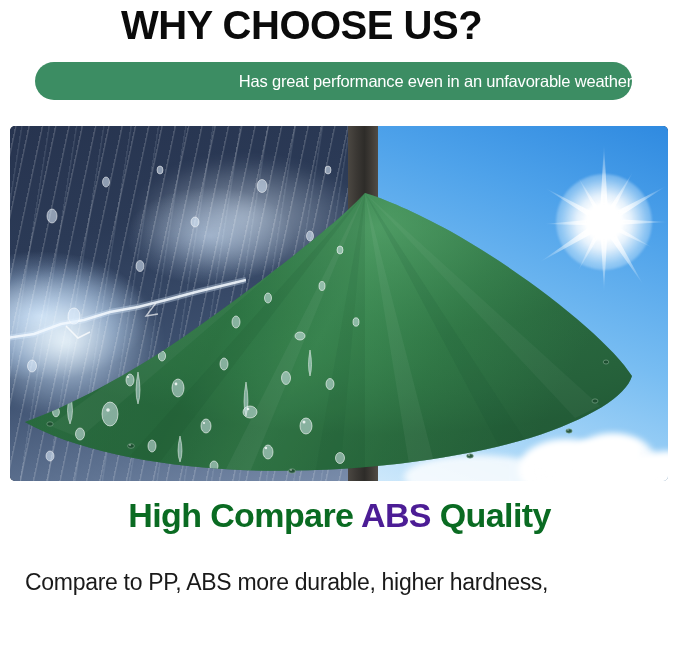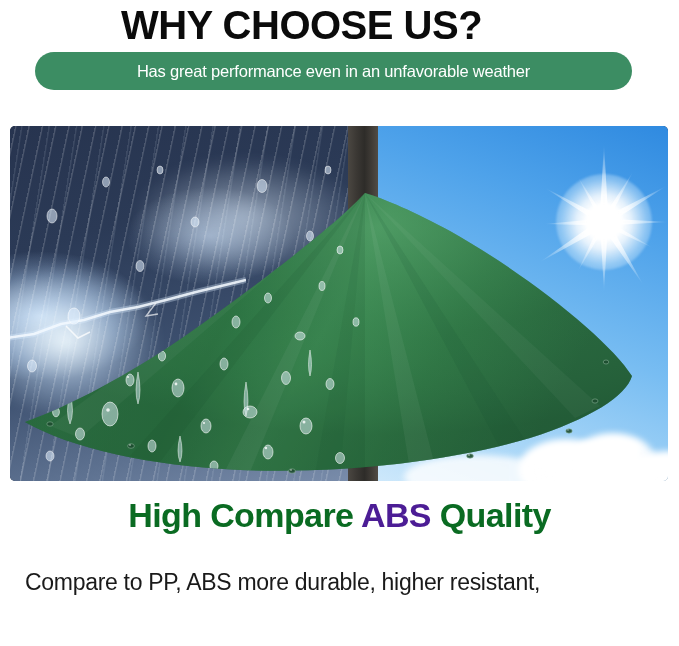--- a/index.html
+++ b/index.html
@@ -29,28 +29,28 @@
     letter-spacing: -0.5px;
     color: #0b0b0b;
     line-height: 46px;
     white-space: nowrap;
   }
 
   
   .subtitle-banner {
     position: absolute;
     left: 35px;
-    top: 52px;
+    top: 62px;
     width: 597px;
     height: 38px;
     background: #3c8d63;
     border-radius: 19px;
     display: flex;
     align-items: center;
-    justify-content: center;
+    justify-content: flex-end;
     box-sizing: border-box;
   }
   .subtitle-banner-text {
     color: #ffffff;
     font-size: 16.5px;
     font-weight: normal;
     letter-spacing: -0.2px;
     white-space: nowrap;
     line-height: 1;
     font-family: "Liberation Sans", sans-serif;
@@ -407,14 +407,14 @@
       </g>
     </svg>
   </div>
 </div>
 
 <div class="material-headline">
   <span class="hl-green">High Compare </span><span class="hl-red">ABS</span><span class="hl-green"> Quality</span>
 </div>
 
 <div class="material-body">
-  <span>Compare to PP, ABS more durable, higher resistant,</span>
+  <span>Compare to PP, ABS more durable, higher hardness,</span>
 </div>
 
 </body></html>

